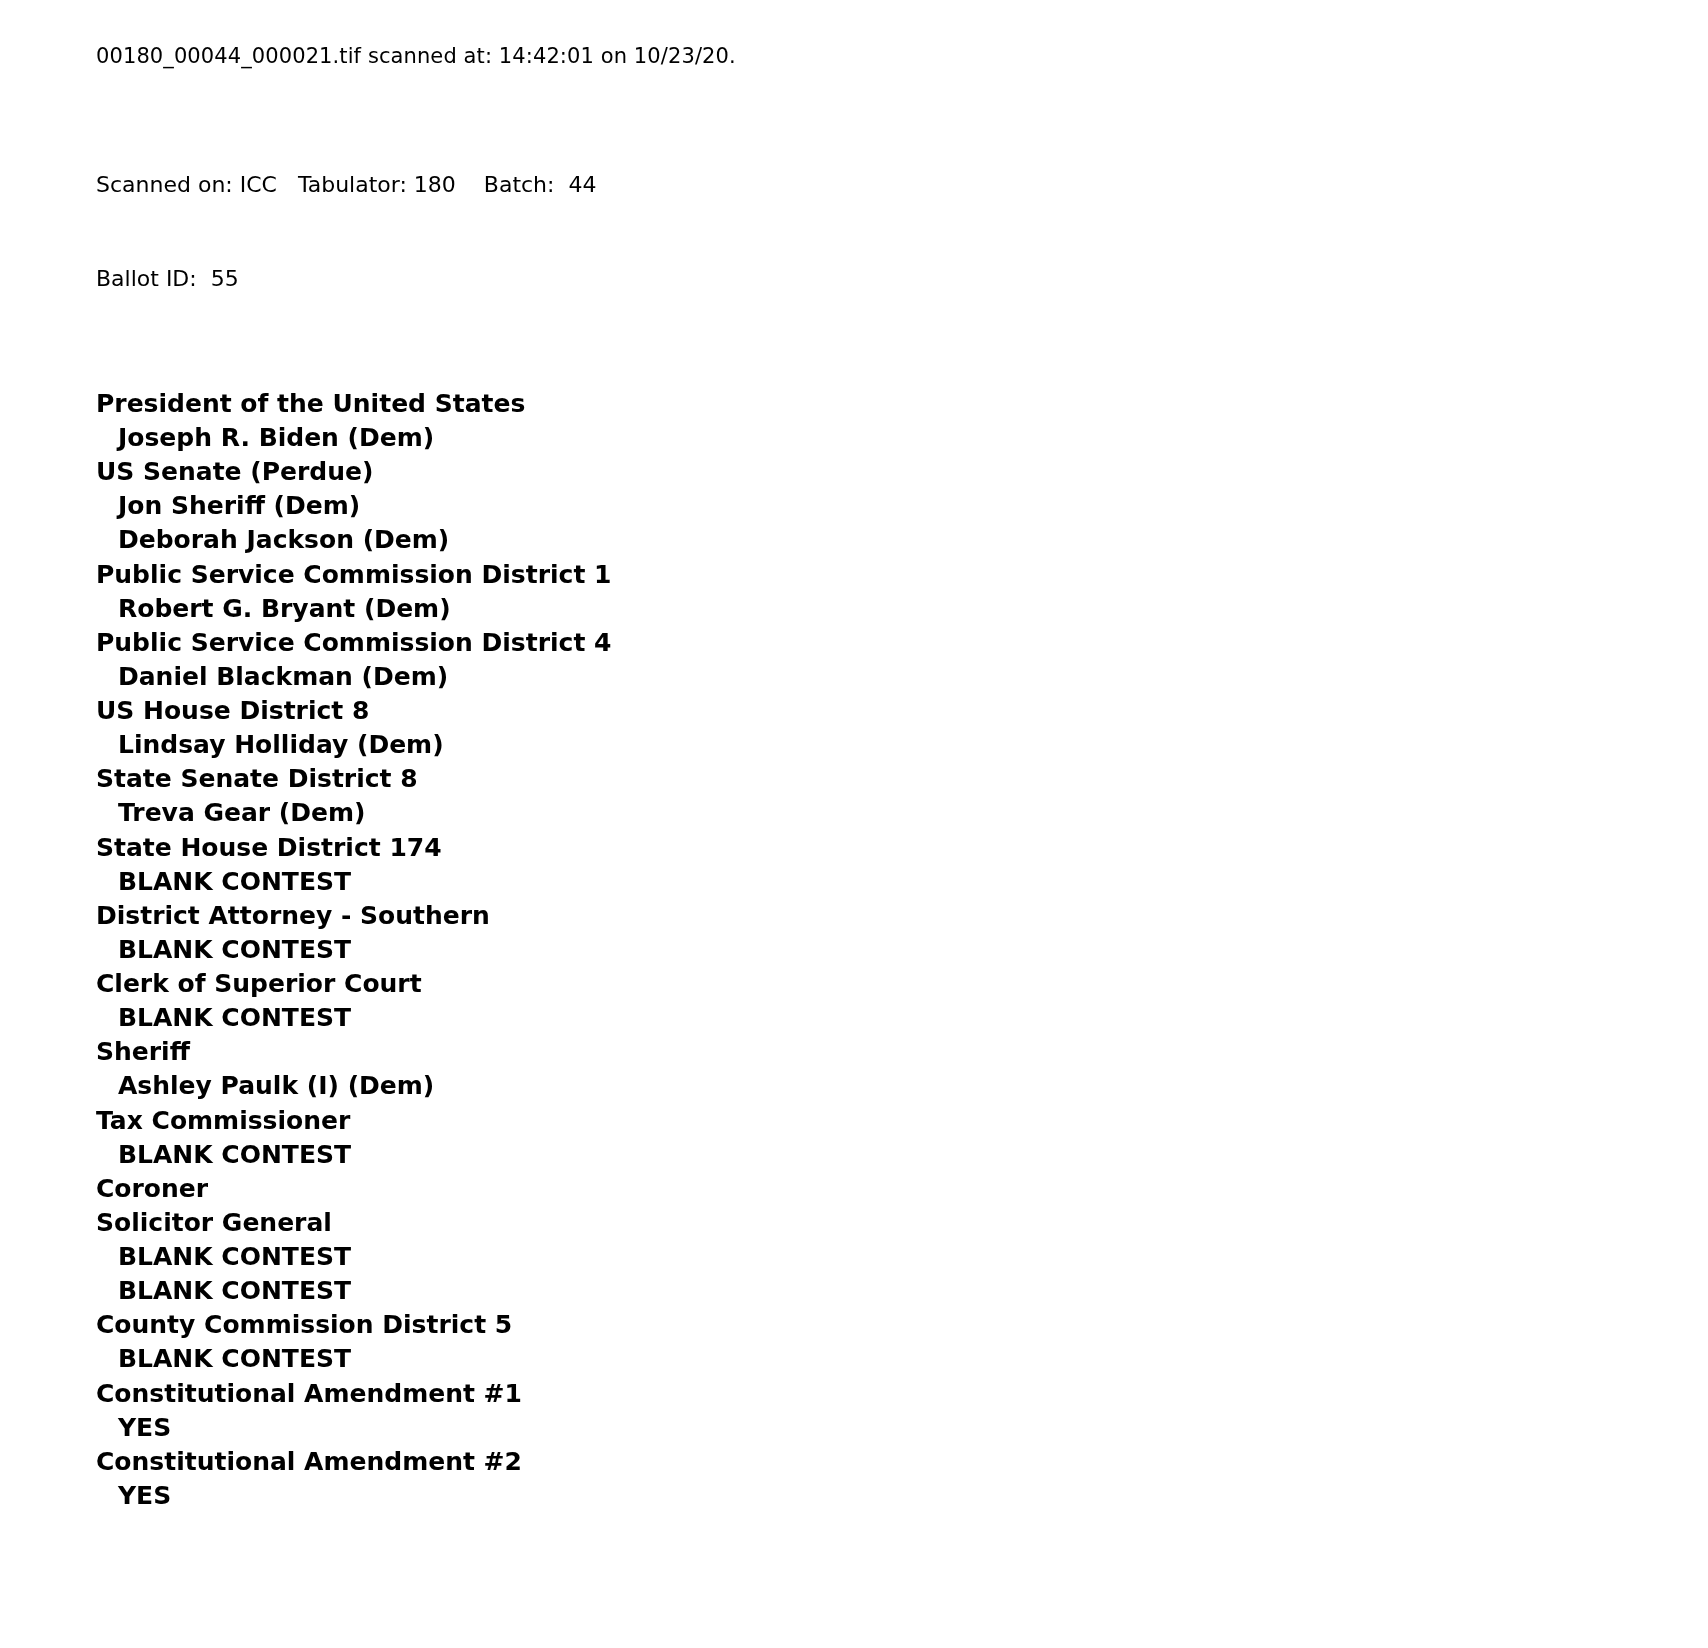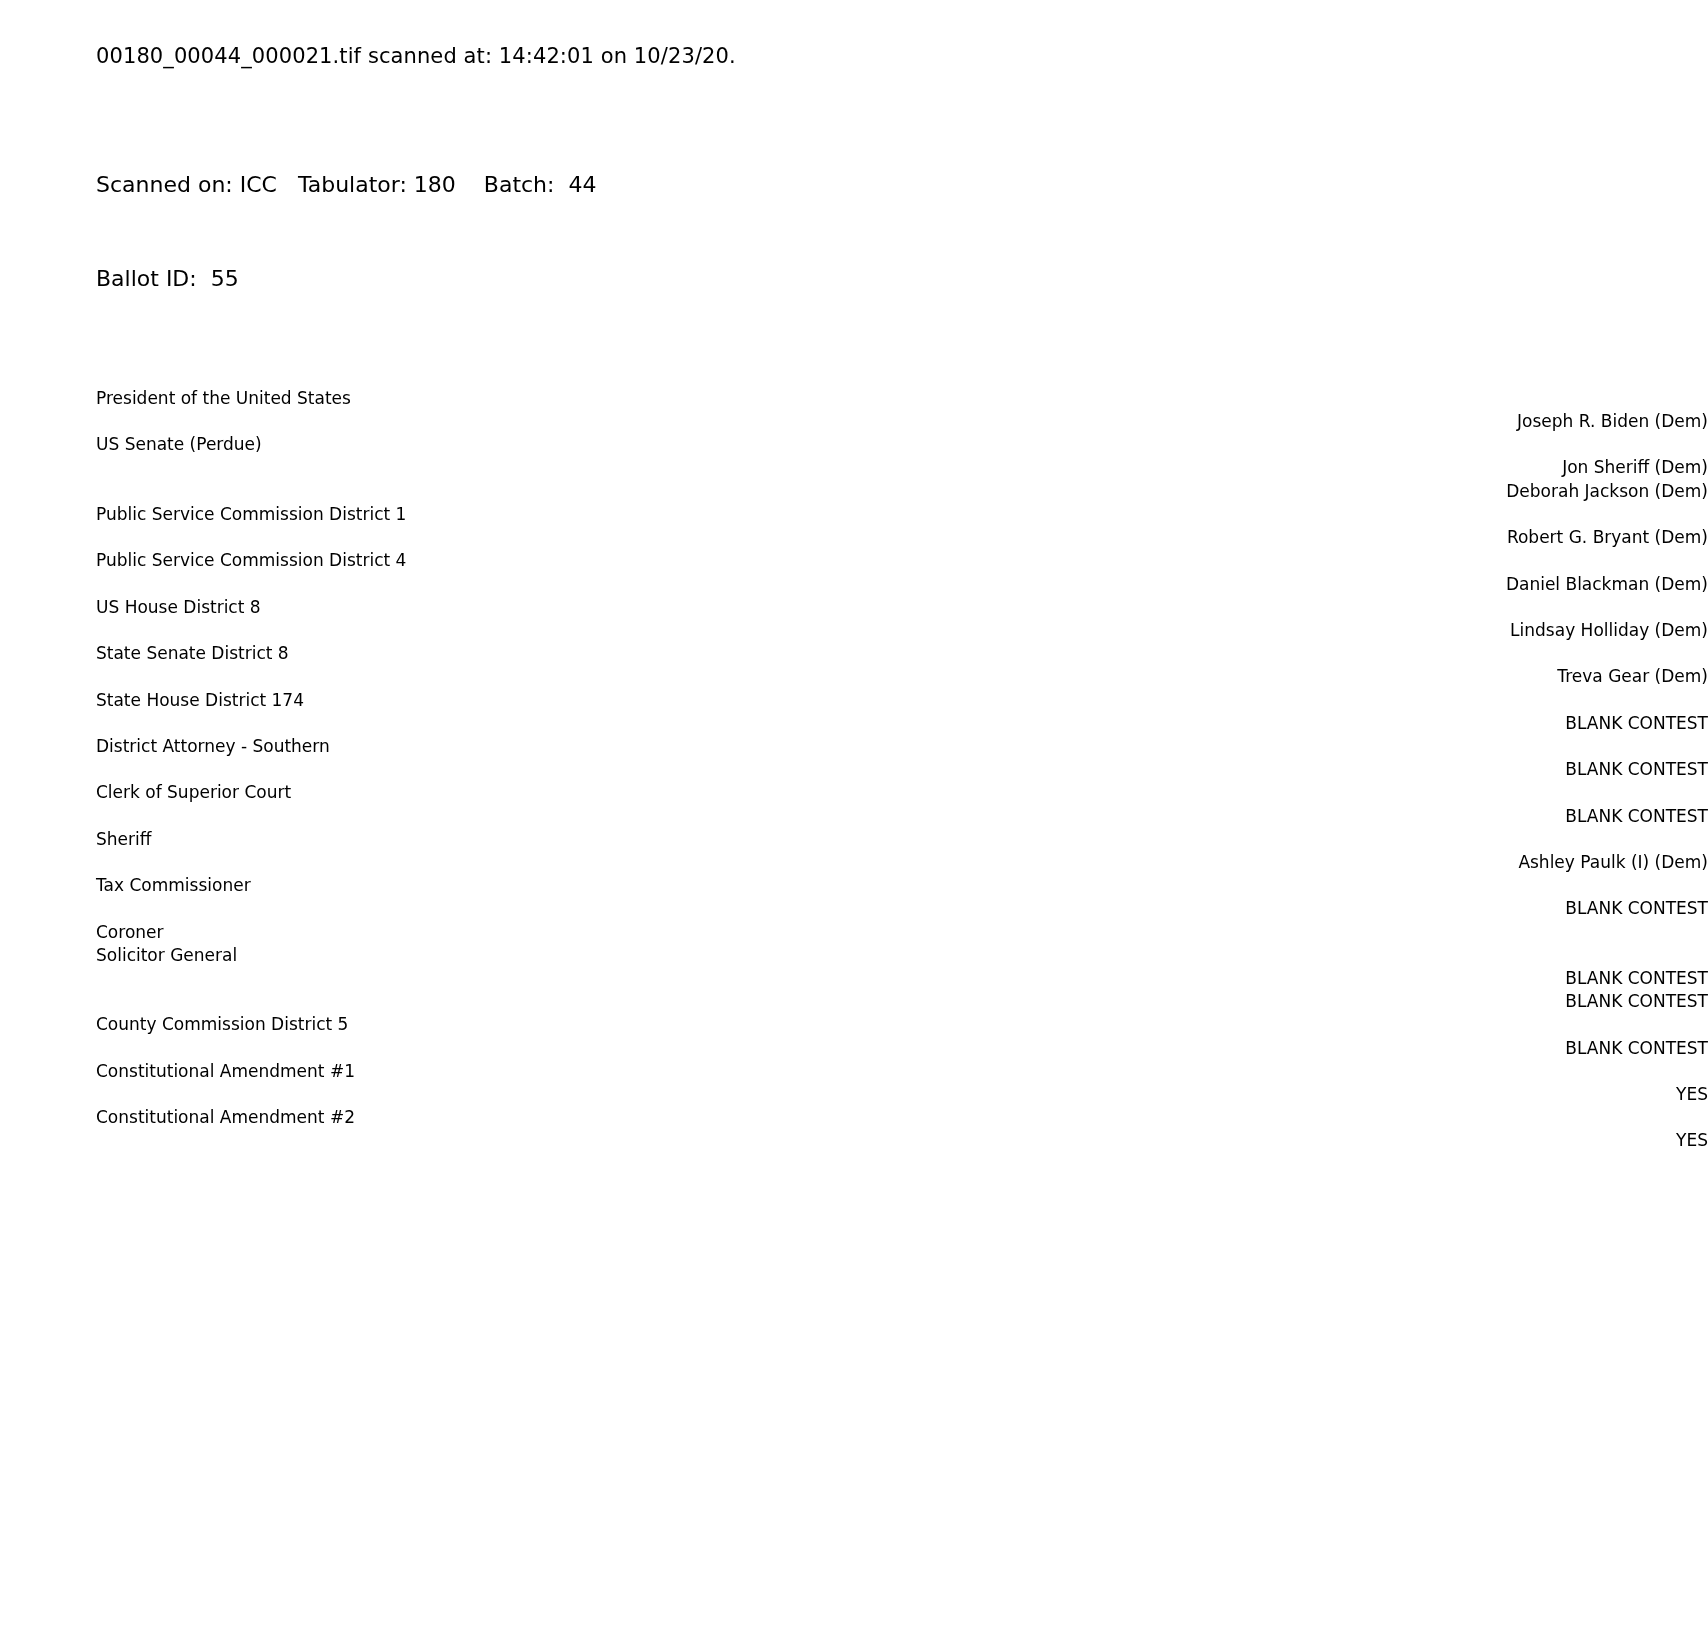--- a/index.html
+++ b/index.html
@@ -31,33 +31,33 @@
   .meta-block {
     font-size: 22px;
     line-height: 1.42;
     white-space: pre;
     margin-bottom: 30px;
   }
   .meta-line {
     white-space: pre;
   }
   .contest-list {
-    font-size: 17px;
+    font-size: 25px;
     line-height: 1.365;
+    font-weight: bold;
   }
   .contest {
     margin: 0;
   }
   .contest-title {
     white-space: pre;
   }
   .contest-selection {
     white-space: pre;
     padding-left: 22px;
-    text-align: right;
   }
 </style>
 </head>
 <body>
 
 <div class="page">
 
   <div class="scan-header">00180_00044_000021.tif scanned at: 14:42:01 on 10/23/20.</div>
 
   <div class="meta-block">

